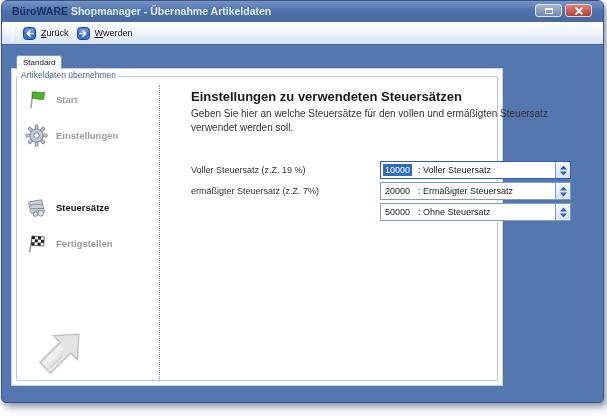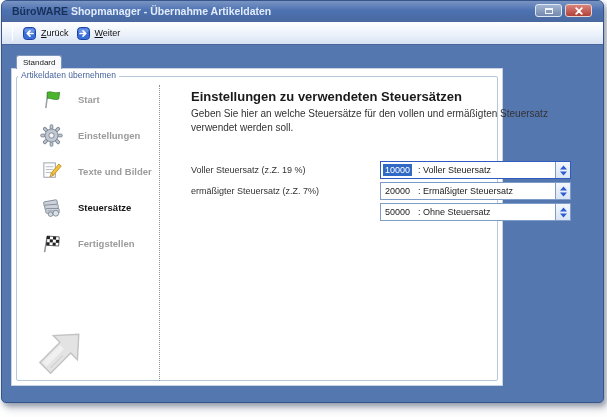--- a/index.html
+++ b/index.html
@@ -62,21 +62,21 @@
   .groupbox {
     position:absolute; left:4px; top:7px; right:4px; bottom:4px;
     border:1px solid #b9c7db; border-radius:2px;
   }
   .gb-label {
     position:absolute; left:6px; top:1px; background:#fff; padding:0 3px;
     font-size:8.5px; color:#44639a;
   }
 
   
-  .side-item { position:absolute; left:28px; height:24px; display:flex; align-items:center; gap:15px; cursor:default; }
+  .side-item { position:absolute; left:13px; height:24px; display:flex; align-items:center; gap:8px; cursor:default; }
   .side-item svg { width:23px; height:23px; }
   .side-label { font-size:9.5px; font-weight:bold; color:#9b9b9b; }
   .side-item.active .side-label { color:#141414; }
   .v-dotted { position:absolute; left:147px; top:16px; height:296px; border-left:1px dotted #8f8f8f; }
 
   
   .heading { position:absolute; left:179px; top:20px; font-size:13px; font-weight:bold; color:#1a1a1a; }
   .desc { position:absolute; left:179px; top:38px; width:385px; font-size:10px; color:#333; line-height:14px; }
   .frow { position:absolute; left:179px; height:18px; display:flex; align-items:center; }
   .frow-label { font-size:9px; color:#333; width:189px; }
@@ -130,21 +130,21 @@
           <path d="M10 6.5 H4.5 M7 3.8 L4.2 6.5 L7 9.2" stroke="#fff" stroke-width="1.7" fill="none" stroke-linecap="round" stroke-linejoin="round"></path>
         </svg>
         <span><span class="accel">Z</span><span>urück</span></span>
       </div>
       <div class="tb-btn">
         <svg class="tb-icon" viewBox="0 0 13 13">
           <rect x="0.5" y="0.5" width="12" height="12" rx="3" fill="#3a6fd8" stroke="#1c43a0"></rect>
           <rect x="1.5" y="1.5" width="10" height="4" rx="2" fill="#7aa0ea" opacity="0.7"></rect>
           <path d="M3 6.5 H8.5 M6 3.8 L8.8 6.5 L6 9.2" stroke="#fff" stroke-width="1.7" fill="none" stroke-linecap="round" stroke-linejoin="round"></path>
         </svg>
-        <span><span class="accel">W</span><span>eiter</span></span>
+        <span><span class="accel">W</span><span>werden</span></span>
       </div>
     </div>
 
     <div class="tab">Standard</div>
 
     <div class="panel">
       <div class="groupbox"></div>
       <span class="gb-label">Artikeldaten übernehmen</span>
 
       <div class="side-item" style="top:18px">
@@ -164,33 +164,20 @@
             <rect x="10.6" y="0.8" width="2.8" height="4.5" rx="1" transform="rotate(180 12 12)"></rect>
             <rect x="10.6" y="0.8" width="2.8" height="4.5" rx="1" transform="rotate(225 12 12)"></rect>
             <rect x="10.6" y="0.8" width="2.8" height="4.5" rx="1" transform="rotate(270 12 12)"></rect>
             <rect x="10.6" y="0.8" width="2.8" height="4.5" rx="1" transform="rotate(315 12 12)"></rect>
             <circle cx="12" cy="12" r="6.8"></circle>
           </g>
           <circle cx="12" cy="12" r="2.8" fill="#f2f4f7" stroke="#7d8795"></circle>
         </svg>
         <span class="side-label">Einstellungen</span>
       </div>
-      <div class="side-item" style="top:90px">
-        <svg viewBox="0 0 24 24">
-          <rect x="4" y="3" width="12" height="15" fill="#fdfdfd" stroke="#98a1ad"></rect>
-          <line x1="6" y1="7" x2="14" y2="7" stroke="#b6bcc4"></line>
-          <line x1="6" y1="10" x2="14" y2="10" stroke="#b6bcc4"></line>
-          <line x1="6" y1="13" x2="12" y2="13" stroke="#b6bcc4"></line>
-          <g transform="rotate(40 15 12)">
-            <rect x="13.6" y="3" width="3.2" height="12.5" fill="#f2c23d" stroke="#c08a1a" stroke-width="0.8"></rect>
-            <polygon points="13.6,15.5 16.8,15.5 15.2,19.3" fill="#efcf9a" stroke="#c08a1a" stroke-width="0.8"></polygon>
-          </g>
-        </svg>
-        <span class="side-label">Texte und Bilder</span>
-      </div>
       <div class="side-item active" style="top:126px">
         <svg viewBox="0 0 24 24">
           <g stroke="#7d8795" stroke-width="0.9" fill="#cdd2da">
             <rect x="4" y="5" width="14" height="5" rx="1" transform="rotate(-10 11 7.5)"></rect>
             <rect x="5" y="9" width="14" height="5" rx="1" transform="rotate(-4 12 11.5)"></rect>
             <rect x="6" y="13" width="14" height="5" rx="1"></rect>
           </g>
           <line x1="8" y1="15.5" x2="18" y2="15.5" stroke="#9aa2ad"></line>
           <circle cx="16.5" cy="18" r="3" fill="#dde1e7" stroke="#7d8795" stroke-width="0.9"></circle>
           <circle cx="11" cy="19" r="2.4" fill="#d3d8df" stroke="#7d8795" stroke-width="0.9"></circle>

